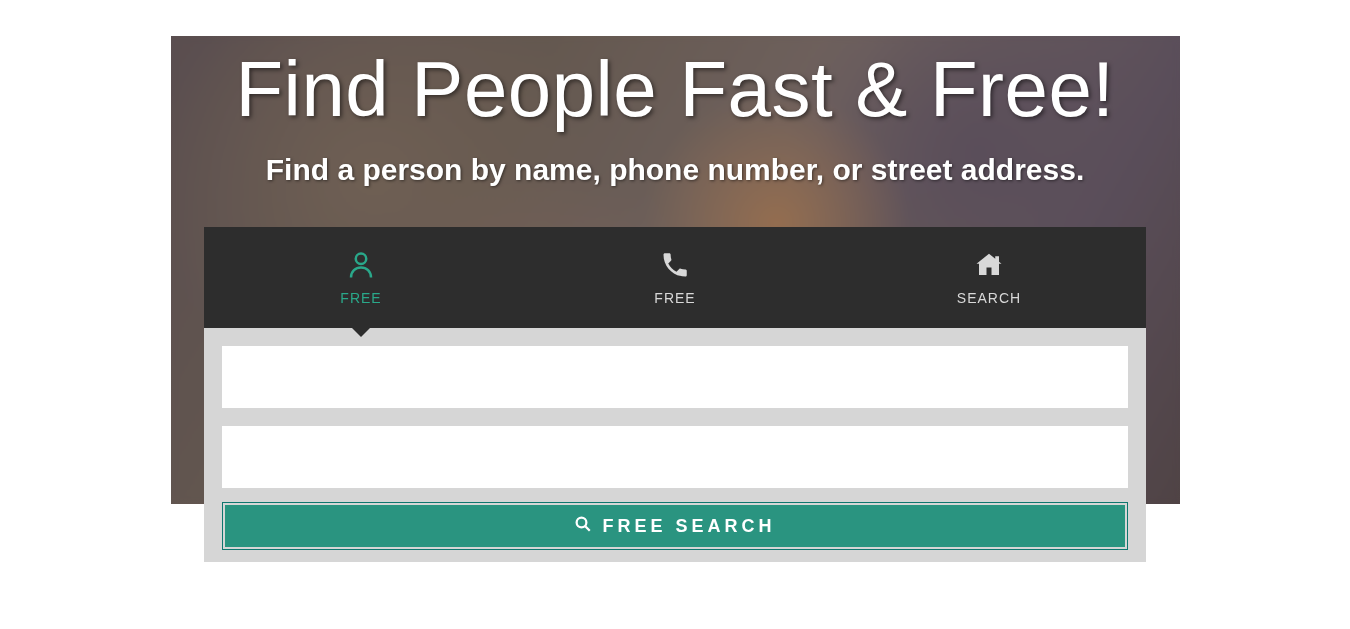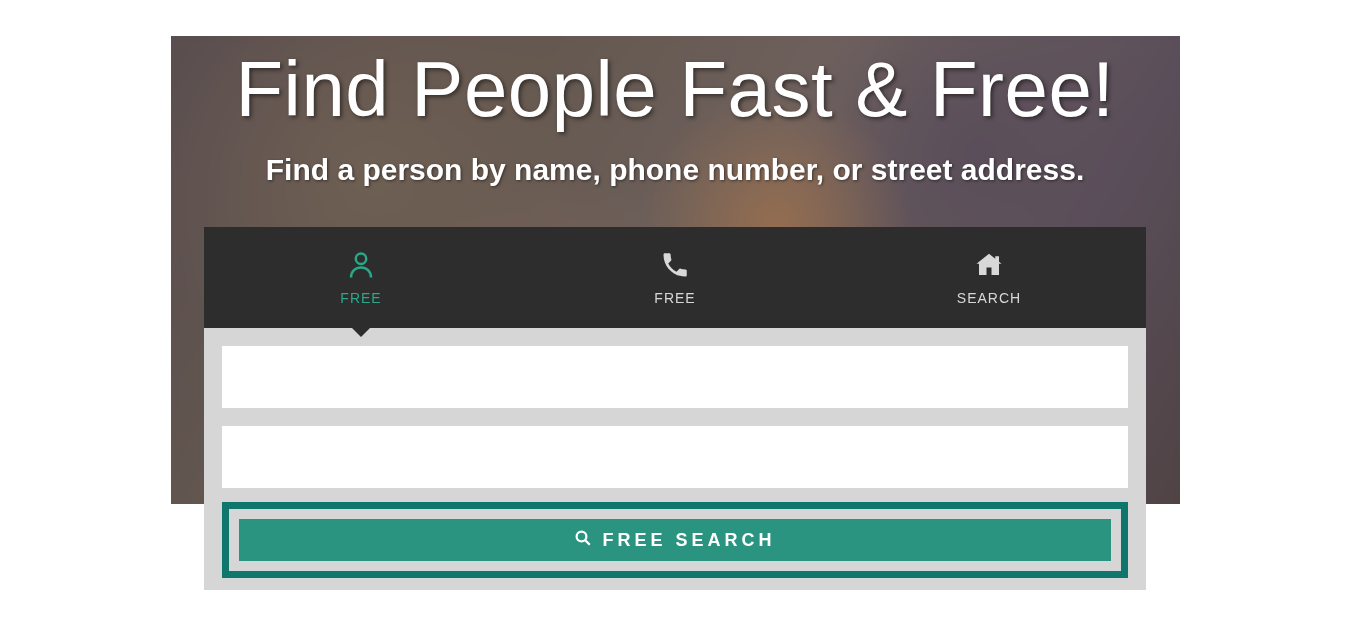--- a/index.html
+++ b/index.html
@@ -118,22 +118,22 @@
       display: block;
       margin-bottom: 18px;
       font-size: 18px;
       padding: 0 16px;
       color: #333;
     }
     .text-input:last-of-type {
       margin-bottom: 14px;
     }
     .search-button-wrap {
-      border: 7px solid #0f766e;
-      padding: 10px;
+      border: 1px solid #0f766e;
+      padding: 2px;
     }
     .search-button {
       width: 100%;
       height: 42px;
       background: #2a9480;
       border: none;
       color: #ffffff;
       font-size: 18px;
       font-weight: 700;
       letter-spacing: 4px;

